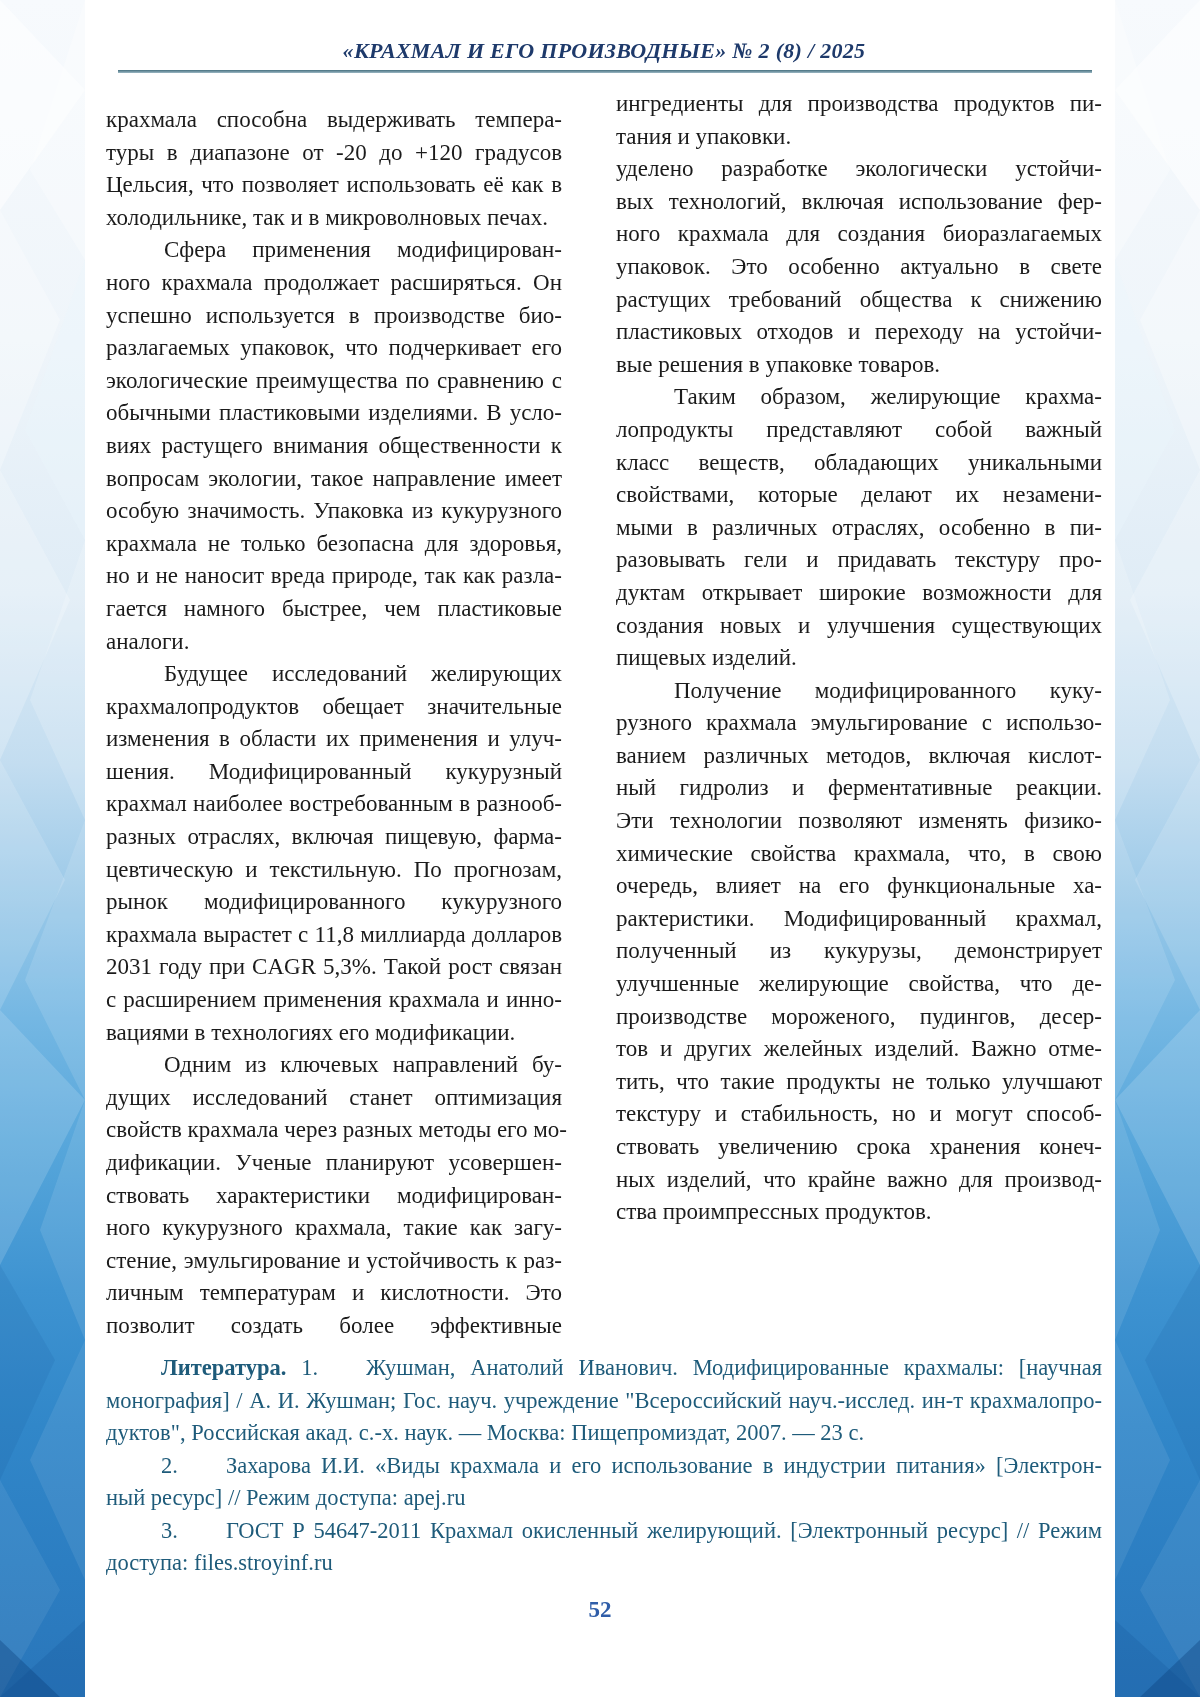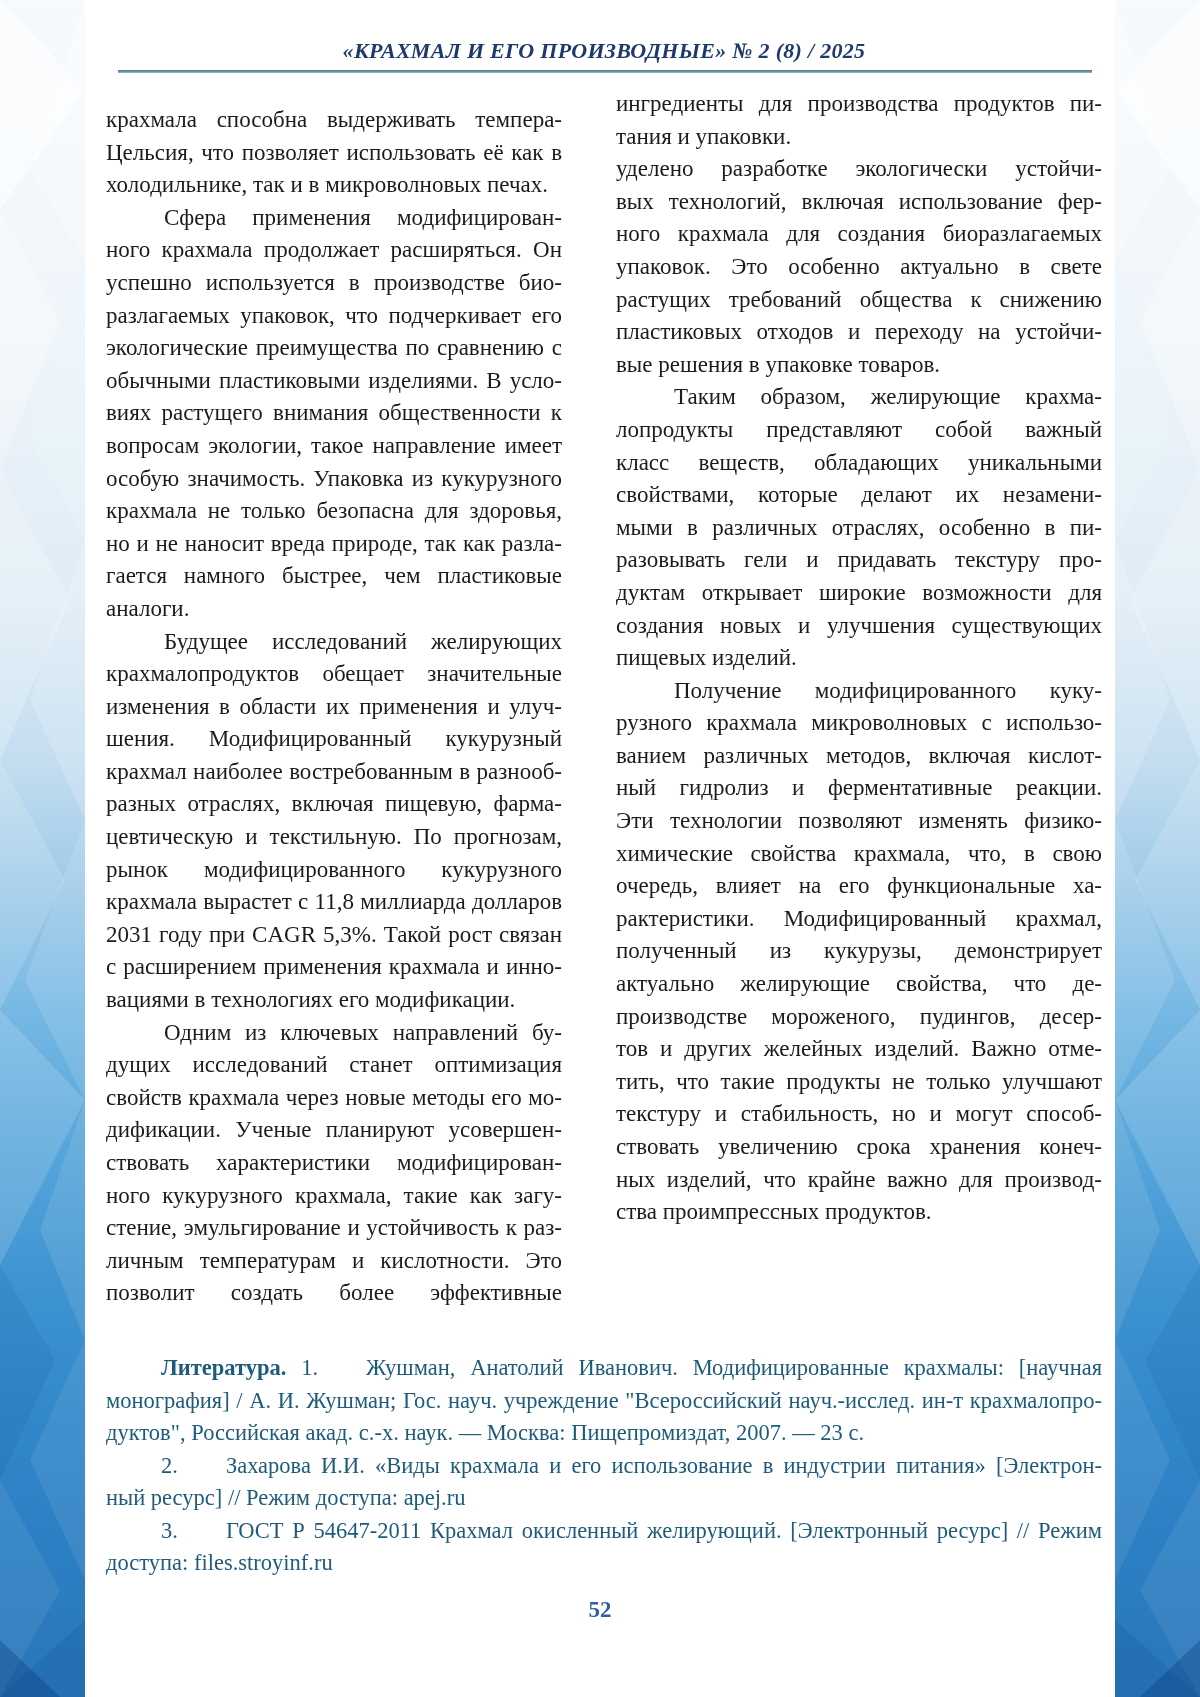--- a/index.html
+++ b/index.html
@@ -98,20 +98,21 @@
     <polygon points="0,1697 85,1620 85,1697" fill="rgba(17,80,150,0.22)"></polygon>
     <polygon points="0,1640 0,1697 60,1697" fill="rgba(10,60,120,0.35)"></polygon>
   </svg>
 
   <div class="header-title">«КРАХМАЛ И ЕГО ПРОИЗВОДНЫЕ» № 2 (8) / 2025</div>
   <div class="header-rule"></div>
 
   <div class="columns">
     <div class="col colleft">
         <div class="line">крахмала способна выдерживать темпера-</div>
+        <div class="line">туры в диапазоне от -20 до +120 градусов</div>
         <div class="line">Цельсия, что позволяет использовать её как в</div>
         <div class="line lastline">холодильнике, так и в микроволновых печах.</div>
         <div class="line indent">Сфера применения модифицирован-</div>
         <div class="line">ного крахмала продолжает расширяться. Он</div>
         <div class="line">успешно используется в производстве био-</div>
         <div class="line">разлагаемых упаковок, что подчеркивает его</div>
         <div class="line">экологические преимущества по сравнению с</div>
         <div class="line">обычными пластиковыми изделиями. В усло-</div>
         <div class="line">виях растущего внимания общественности к</div>
         <div class="line">вопросам экологии, такое направление имеет</div>
@@ -127,21 +128,21 @@
         <div class="line">крахмал наиболее востребованным в разнооб-</div>
         <div class="line">разных отраслях, включая пищевую, фарма-</div>
         <div class="line">цевтическую и текстильную. По прогнозам,</div>
         <div class="line">рынок модифицированного кукурузного</div>
         <div class="line">крахмала вырастет с 11,8 миллиарда долларов</div>
         <div class="line">2031 году при CAGR 5,3%. Такой рост связан</div>
         <div class="line">с расширением применения крахмала и инно-</div>
         <div class="line lastline">вациями в технологиях его модификации.</div>
         <div class="line indent">Одним из ключевых направлений бу-</div>
         <div class="line">дущих исследований станет оптимизация</div>
-        <div class="line">свойств крахмала через новые методы его мо-</div>
+        <div class="line">свойств крахмала через разных методы его мо-</div>
         <div class="line">дификации. Ученые планируют усовершен-</div>
         <div class="line">ствовать характеристики модифицирован-</div>
         <div class="line">ного кукурузного крахмала, такие как загу-</div>
         <div class="line">стение, эмульгирование и устойчивость к раз-</div>
         <div class="line">личным температурам и кислотности. Это</div>
         <div class="line">позволит создать более эффективные</div>
       </div>
     <div class="col colright">
         <div class="line">ингредиенты для производства продуктов пи-</div>
         <div class="line lastline">тания и упаковки.</div>
@@ -155,29 +156,29 @@
         <div class="line indent">Таким образом, желирующие крахма-</div>
         <div class="line">лопродукты представляют собой важный</div>
         <div class="line">класс веществ, обладающих уникальными</div>
         <div class="line">свойствами, которые делают их незамени-</div>
         <div class="line">мыми в различных отраслях, особенно в пи-</div>
         <div class="line">разовывать гели и придавать текстуру про-</div>
         <div class="line">дуктам открывает широкие возможности для</div>
         <div class="line">создания новых и улучшения существующих</div>
         <div class="line lastline">пищевых изделий.</div>
         <div class="line indent">Получение модифицированного куку-</div>
-        <div class="line">рузного крахмала микроволновых с использо-</div>
+        <div class="line">рузного крахмала эмульгирование с использо-</div>
         <div class="line">ванием различных методов, включая кислот-</div>
         <div class="line">ный гидролиз и ферментативные реакции.</div>
         <div class="line">Эти технологии позволяют изменять физико-</div>
         <div class="line">химические свойства крахмала, что, в свою</div>
         <div class="line">очередь, влияет на его функциональные ха-</div>
         <div class="line">рактеристики. Модифицированный крахмал,</div>
         <div class="line">полученный из кукурузы, демонстрирует</div>
-        <div class="line">актуально желирующие свойства, что де-</div>
+        <div class="line">улучшенные желирующие свойства, что де-</div>
         <div class="line">производстве мороженого, пудингов, десер-</div>
         <div class="line">тов и других желейных изделий. Важно отме-</div>
         <div class="line">тить, что такие продукты не только улучшают</div>
         <div class="line">текстуру и стабильность, но и могут способ-</div>
         <div class="line">ствовать увеличению срока хранения конеч-</div>
         <div class="line">ных изделий, что крайне важно для производ-</div>
         <div class="line lastline">ства проимпрессных продуктов.</div>
       </div>
   </div>
 

